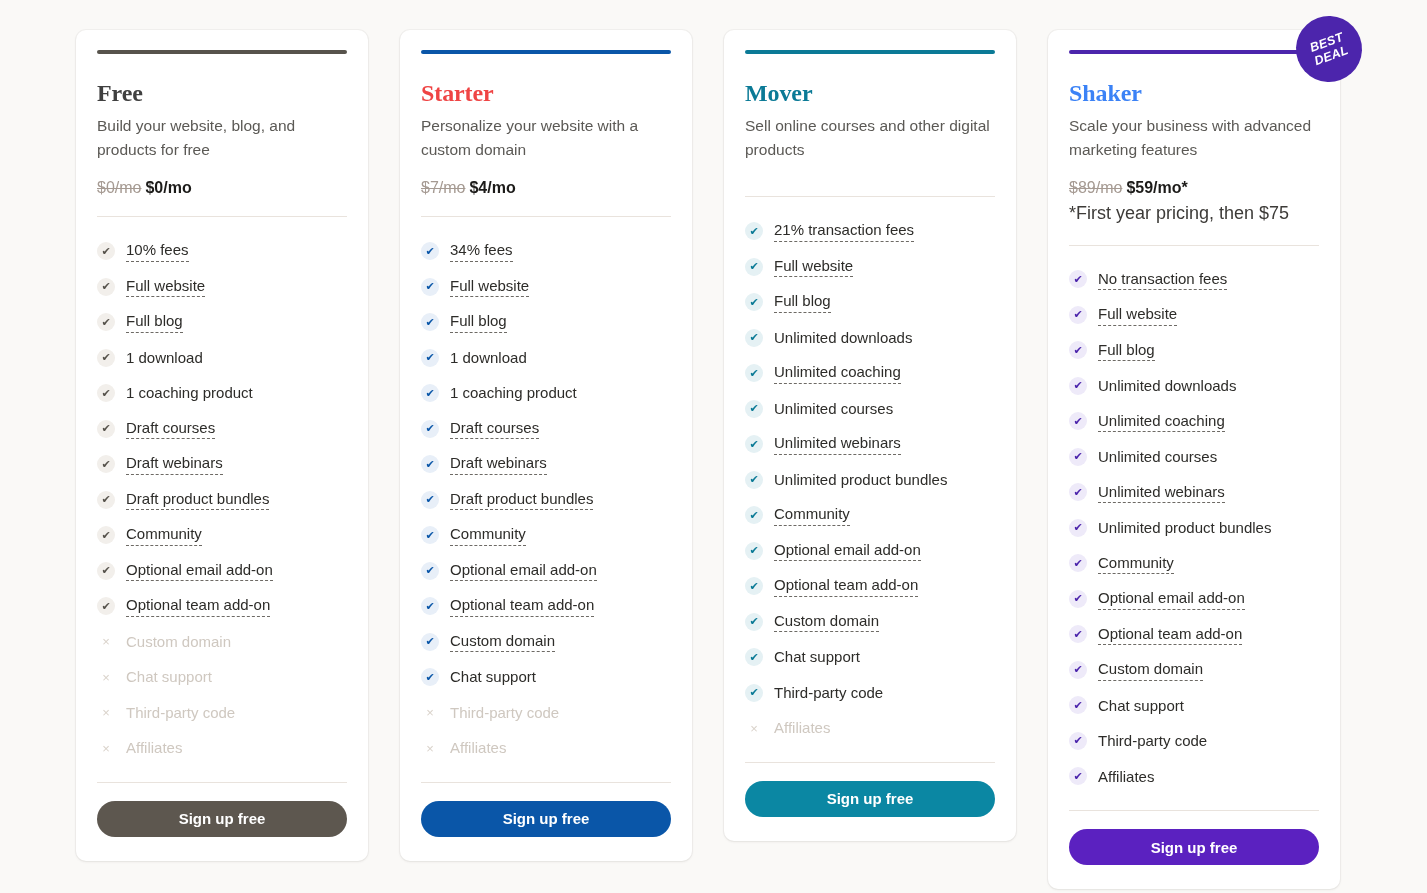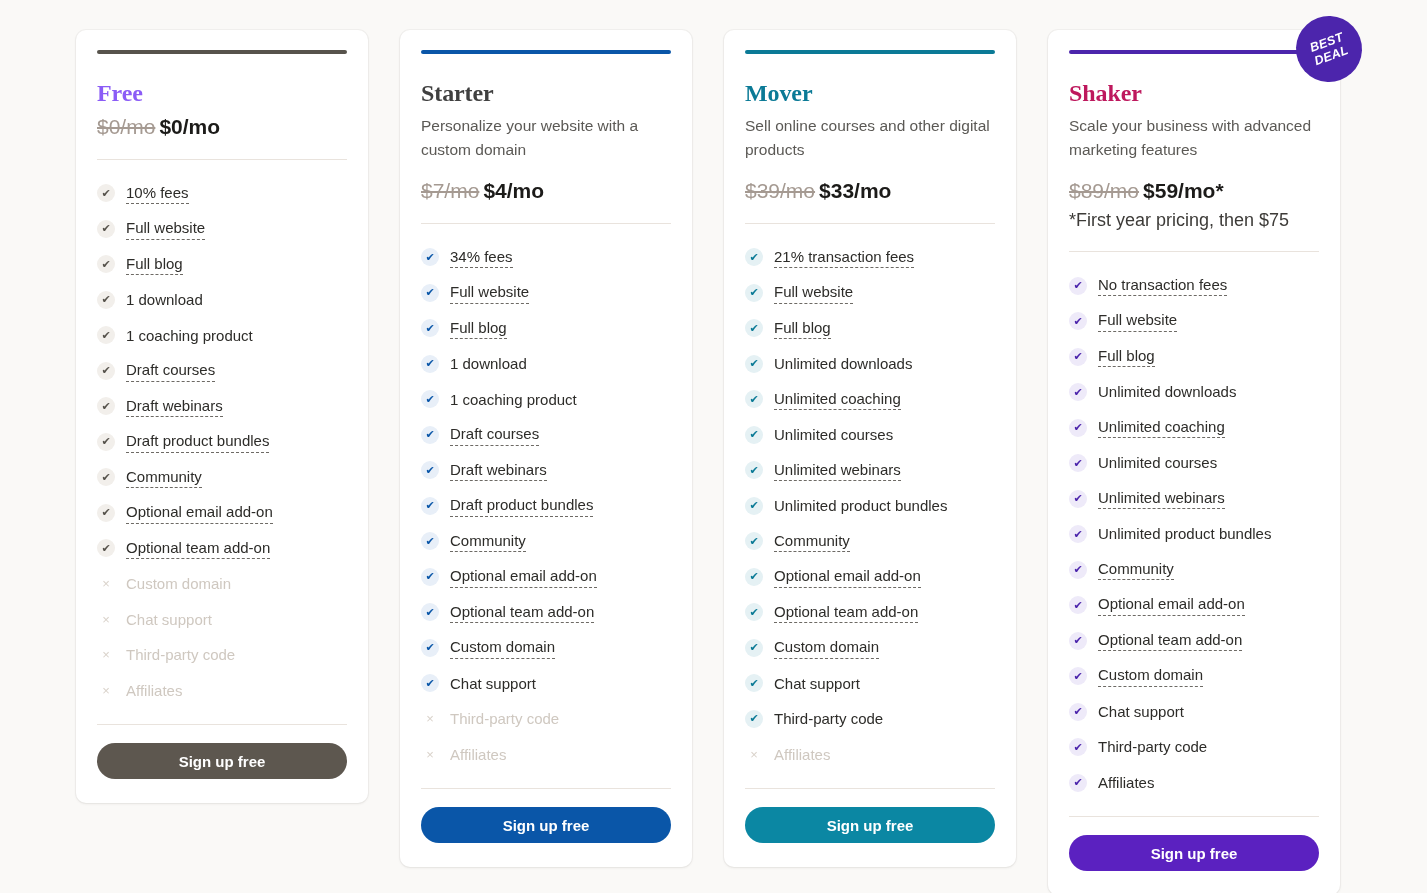--- a/index.html
+++ b/index.html
@@ -48,21 +48,21 @@
 
   .plan-desc {
     font-size: 15.5px;
     line-height: 1.55;
     color: #5b5955;
     margin-bottom: 16px;
     min-height: 48px;
   }
 
   .price-row {
-    font-size: 21px;
+    font-size: 16px;
     color: #1c1b19;
     line-height: 1.25;
   }
 
   .price-old {
     text-decoration: line-through;
     color: #a59a92;
     font-weight: 400;
     margin-right: 4px;
   }
@@ -158,21 +158,22 @@
     line-height: 1.15;
     font-style: italic;
   }
 </style>
 </head>
 <body style="background: rgb(250, 249, 247);">
 
 <div class="pricing-grid" id="grid">
     <div class="plan-card">
       <div class="accent-bar" style="background: rgb(87, 83, 76);"></div>
-      <h2 class="plan-name" style="color: #8b5cf6;">Free</h2>
+      <h2 class="plan-name" style="color: #404040;">Free</h2>
+      <p class="plan-desc">Build your website, blog, and products for free</p>
       <div class="price-row"><span class="price-old">$0/mo</span><span class="price-new">$0/mo</span></div>
       <div class="divider"></div>
       <ul class="features">
         <li class="feature-row">
           <span class="mark" style="background: rgb(242, 239, 235); color: rgb(87, 83, 76);">✔</span>
           <span class="feature-label tip">10% fees</span>
         </li>
         <li class="feature-row">
           <span class="mark" style="background: rgb(242, 239, 235); color: rgb(87, 83, 76);">✔</span>
           <span class="feature-label tip">Full website</span>
@@ -228,21 +229,21 @@
         <li class="feature-row disabled">
           <span class="mark off">×</span>
           <span class="feature-label">Affiliates</span>
         </li>
       </ul>
       <div class="divider pre-button"></div>
       <button class="signup-button" style="background: rgb(93, 87, 79);">Sign up free</button>
     </div>
     <div class="plan-card">
       <div class="accent-bar" style="background: rgb(10, 86, 168);"></div>
-      <h2 class="plan-name" style="color: #404040;">Starter</h2>
+      <h2 class="plan-name" style="color: #ef4444;">Starter</h2>
       <p class="plan-desc">Personalize your website with a custom domain</p>
       <div class="price-row"><span class="price-old">$7/mo</span><span class="price-new">$4/mo</span></div>
       <div class="divider"></div>
       <ul class="features">
         <li class="feature-row">
           <span class="mark" style="background: rgb(232, 239, 248); color: rgb(10, 86, 168);">✔</span>
           <span class="feature-label tip">34% fees</span>
         </li>
         <li class="feature-row">
           <span class="mark" style="background: rgb(232, 239, 248); color: rgb(10, 86, 168);">✔</span>
@@ -301,21 +302,20 @@
           <span class="feature-label">Affiliates</span>
         </li>
       </ul>
       <div class="divider pre-button"></div>
       <button class="signup-button" style="background: rgb(10, 86, 168);">Sign up free</button>
     </div>
     <div class="plan-card">
       <div class="accent-bar" style="background: rgb(11, 122, 150);"></div>
       <h2 class="plan-name" style="color: rgb(11, 122, 150);">Mover</h2>
       <p class="plan-desc">Sell online courses and other digital products</p>
-      <div class="price-row"><span class="price-old">$39/mo</span><span class="price-new">$33/mo</span></div>
       <div class="divider"></div>
       <ul class="features">
         <li class="feature-row">
           <span class="mark" style="background: rgb(229, 241, 244); color: rgb(11, 122, 150);">✔</span>
           <span class="feature-label tip">21% transaction fees</span>
         </li>
         <li class="feature-row">
           <span class="mark" style="background: rgb(229, 241, 244); color: rgb(11, 122, 150);">✔</span>
           <span class="feature-label tip">Full website</span>
         </li>
@@ -374,21 +374,21 @@
       </ul>
       <div class="divider pre-button"></div>
       <button class="signup-button" style="background: rgb(11, 135, 163);">Sign up free</button>
     </div>
     <div class="plan-card">
       <div class="best-deal-badge" style="background: rgb(76, 37, 172);">
         <span>BEST</span>
         <span>DEAL</span>
       </div>
       <div class="accent-bar" style="background: rgb(76, 37, 172);"></div>
-      <h2 class="plan-name" style="color: #be185d;">Shaker</h2>
+      <h2 class="plan-name" style="color: #3b82f6;">Shaker</h2>
       <p class="plan-desc">Scale your business with advanced marketing features</p>
       <div class="price-row"><span class="price-old">$89/mo</span><span class="price-new">$59/mo*</span></div>
       <div class="price-note">*First year pricing, then $75</div>
       <div class="divider"></div>
       <ul class="features">
         <li class="feature-row">
           <span class="mark" style="background: rgb(238, 234, 249); color: rgb(76, 37, 172);">✔</span>
           <span class="feature-label tip">No transaction fees</span>
         </li>
         <li class="feature-row">

